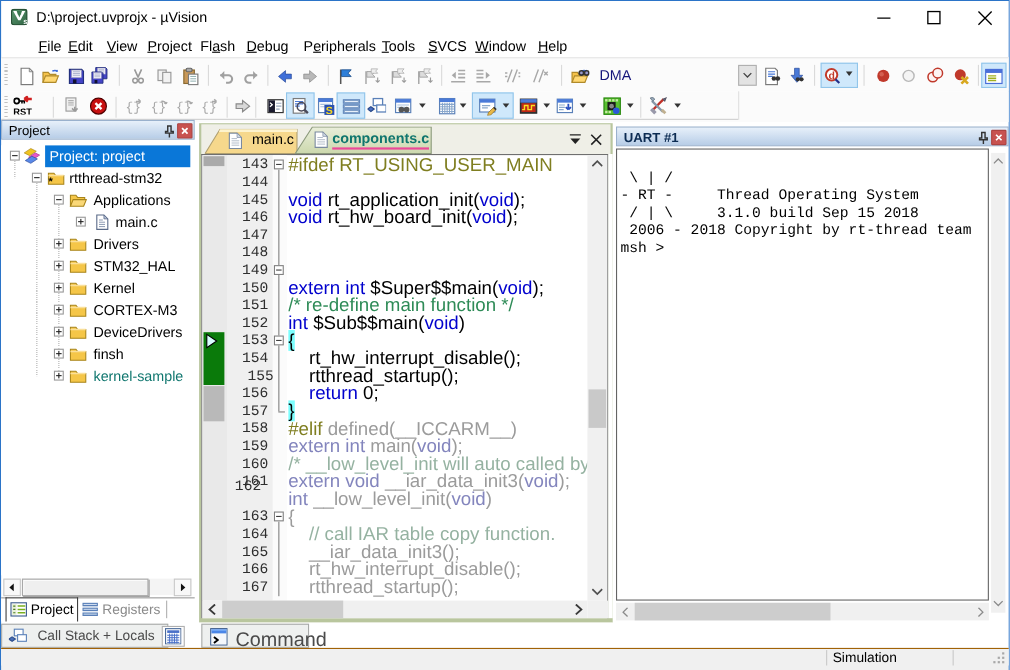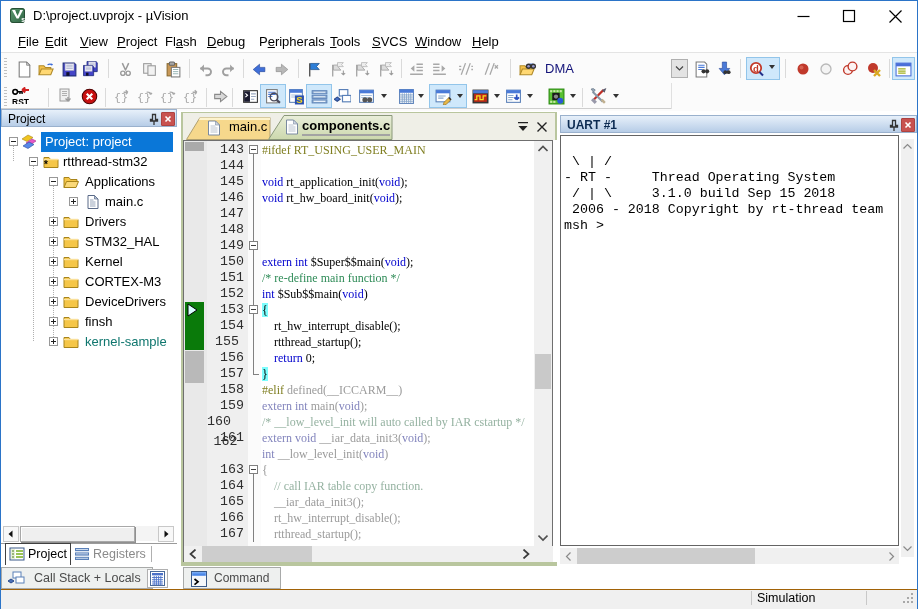--- a/index.html
+++ b/index.html
@@ -18,21 +18,21 @@
 .hl { position:absolute; background:#cfe8fb; border:1px solid #92c5ea; }
 .dd { position:absolute; width:0; height:0; border-left:3.5px solid transparent; border-right:3.5px solid transparent; border-top:4px solid #333; }
 .phead { position:absolute; height:18px; background:linear-gradient(#e7f0fa,#b7cde7); border:1px solid #9ab1cd; }
 .phead .t { position:absolute; left:6px; top:2px; font-size:12px; color:#0c2b52; font-weight:bold; }
 .closeb { position:absolute; top:2px; width:14px; height:14px; background:#c85250; border:1px solid #ad4341; border-radius:1px; }
 .trow { position:absolute; height:20px; line-height:20px; white-space:nowrap; font-size:13px; }
 .tbox { position:absolute; width:9px; height:9px; background:#fff; border:1px solid #989898; }
 .tbox::before { content:""; position:absolute; left:1px; top:3px; width:5px; height:1px; background:#222; }
 .tbox.plus::after { content:""; position:absolute; left:3px; top:1px; width:1px; height:5px; background:#222; }
 .ln { position:absolute; right:4px; height:16px; line-height:16px; font-size:13.3px; color:#2e2e2e; font-family:"Liberation Mono", monospace; }
-.cl { position:absolute; height:16px; line-height:16px; font-size:12px; white-space:pre; font-family:Liberation Serif, serif; color:#000; }
+.cl { position:absolute; height:16px; line-height:16px; font-size:17px; white-space:pre; font-family:Liberation Sans, sans-serif; color:#000; }
 .kw { color:#0101cd; } .pp { color:#7f7e20; } .cm { color:#2e8b57; }
 .gkw { color:#8385bd; } .gpl { color:#9b9b9b; } .gcm { color:#95b2a1; }
 .brace { background:#7cfdfd; }
 .dockbar { position:absolute; background:#eef0ef; border:1px solid #a8aaa9; }
 .dockbar .t { position:absolute; top:3px; font-size:13px; color:#4a4a4a; }
 </style>
 </head>
 <body>
 <div id="win"></div>
 
@@ -54,21 +54,21 @@
 <svg class="abs" style="left:780px;top:0" width="46" height="31">
     <line x1="17.5" y1="16.5" x2="29.5" y2="16.5" stroke="#000" stroke-width="1.2"></line>
   </svg>
 <svg class="abs" style="left:826px;top:0" width="46" height="31">
     <rect x="17.5" y="10.5" width="11" height="11" fill="none" stroke="#000" stroke-width="1.2"></rect>
   </svg>
 <svg class="abs" style="left:872px;top:0" width="46" height="31">
     <path d="M17.5 10.5 L29.5 22.5 M29.5 10.5 L17.5 22.5" stroke="#000" stroke-width="1.2" fill="none"></path>
   </svg>
 
-<div class="abs" style="left:1px;top:31px;width:780px;height:21px;background:#fff">
+<div class="abs" style="left:18px;top:31px;width:780px;height:21px;background:#fff">
 <div class="mi" style="left:17px"><u>F</u>ile</div>
 <div class="mi" style="left:44px"><u>E</u>dit</div>
 <div class="mi" style="left:79px"><u>V</u>iew</div>
 <div class="mi" style="left:116px"><u>P</u>roject</div>
 <div class="mi" style="left:164px">Fl<u>a</u>sh</div>
 <div class="mi" style="left:206px"><u>D</u>ebug</div>
 <div class="mi" style="left:258px">P<u>e</u>ripherals</div>
 <div class="mi" style="left:329px"><u>T</u>ools</div>
 <div class="mi" style="left:371px"><u>S</u>VCS</div>
 <div class="mi" style="left:414px"><u>W</u>indow</div>
@@ -535,21 +535,21 @@
           <stop offset="1" stop-color="#ccd8ad"></stop>
         </linearGradient>
       </defs>
       <path d="M16 0.5 H124 V24.5 H0.5 z" fill="url(#tabg)" stroke="#8a987a"></path>
     </svg>
  <svg class="abs" style="left:102px;top:6px" width="14" height="16" viewBox="0 0 14 16">
       <path d="M1.5 1 h7 l4 4 v10 h-11 z" fill="#fff" stroke="#7a8aa0"></path>
       <path d="M8.5 1 l4 4 h-4 z" fill="#d0d8e4" stroke="#7a8aa0" stroke-width=".6"></path>
       <path d="M3.5 6 h5 M3.5 8 h7 M3.5 10 h7 M3.5 12 h7" stroke="#a8b4c4" stroke-width=".8"></path>
     </svg>
- <div class="abs" style="left:119px;top:5px;font-size:13px;color:#000000;font-weight:bold;border-bottom:2px solid #a3a3a3;padding-bottom:1px">components.c</div>
+ <div class="abs" style="left:119px;top:5px;font-size:13px;color:#0f766e;font-weight:bold;border-bottom:2px solid #ec4899;padding-bottom:1px">components.c</div>
  <svg class="abs" style="left:334px;top:9px" width="12" height="10">
       <path d="M1 0.5 h10" stroke="#222" stroke-width="1.5"></path>
       <path d="M1.5 4 h9 L6 9 z" fill="#222"></path>
     </svg>
  <svg class="abs" style="left:353px;top:8px" width="12" height="12">
       <path d="M1.5 1.5 l9 9 M10.5 1.5 l-9 9" stroke="#222" stroke-width="1.4"></path>
     </svg>
 </div>
 
 <div class="abs" style="left:183px;top:140px;width:370px;height:422px;background:#fff;border:1px solid #6f6f6f;border-bottom:none"></div>
@@ -566,26 +566,26 @@
 <div class="ln" style="left:207px;width:37px;text-align:right;top:174px">145</div>
 <div class="ln" style="left:207px;width:37px;text-align:right;top:190px">146</div>
 <div class="ln" style="left:207px;width:37px;text-align:right;top:206px">147</div>
 <div class="ln" style="left:207px;width:37px;text-align:right;top:222px">148</div>
 <div class="ln" style="left:207px;width:37px;text-align:right;top:238px">149</div>
 <div class="ln" style="left:207px;width:37px;text-align:right;top:254px">150</div>
 <div class="ln" style="left:207px;width:37px;text-align:right;top:270px">151</div>
 <div class="ln" style="left:207px;width:37px;text-align:right;top:286px">152</div>
 <div class="ln" style="left:207px;width:37px;text-align:right;top:302px">153</div>
 <div class="ln" style="left:207px;width:37px;text-align:right;top:318px">154</div>
-<div class="ln" style="left:202px;width:37px;text-align:right;top:334px">155</div>
+<div class="ln" style="left:212px;width:37px;text-align:right;top:334px">155</div>
 <div class="ln" style="left:207px;width:37px;text-align:right;top:350px">156</div>
 <div class="ln" style="left:207px;width:37px;text-align:right;top:366px">157</div>
 <div class="ln" style="left:207px;width:37px;text-align:right;top:382px">158</div>
 <div class="ln" style="left:207px;width:37px;text-align:right;top:398px">159</div>
-<div class="ln" style="left:207px;width:37px;top:414px">160</div>
+<div class="ln" style="left:207px;width:37px;text-align:right;top:414px">160</div>
 <div class="ln" style="left:207px;width:37px;text-align:right;top:430px">161</div>
 <div class="ln" style="left:207px;width:37px;text-align:center;top:434px">162</div>
 <div class="ln" style="left:207px;width:37px;text-align:right;top:462px">163</div>
 <div class="ln" style="left:207px;width:37px;text-align:right;top:478px">164</div>
 <div class="ln" style="left:207px;width:37px;text-align:right;top:494px">165</div>
 <div class="ln" style="left:207px;width:37px;text-align:right;top:510px">166</div>
 <div class="ln" style="left:207px;width:37px;text-align:right;top:526px">167</div>
 <div class="abs" style="left:248px;top:141px;width:13px;height:405px;background:#fbfbfb"></div>
 <div class="abs" style="left:253px;top:154px;width:1px;height:220px;background:#808080"></div>
 <div class="abs" style="left:253px;top:374px;width:6px;height:1px;background:#808080"></div>
@@ -701,21 +701,21 @@
       </g>
     </svg>
 </div>
 <div class="dockbar" style="left:183px;top:567px;width:98px;height:22px">
  <svg class="abs" style="left:7px;top:3px" width="16" height="16" viewBox="0 0 16 16">
       <rect x="0.5" y="0.5" width="15" height="15" fill="#f4f7fb" stroke="#3a5a8a"></rect>
       <rect x="1.2" y="1.2" width="13.6" height="3.6" fill="#4a86e8"></rect>
       <path d="M1.2 1.2 h13.6 v1.2 h-13.6 z" fill="#7aaef8"></path>
       <path d="M3.5 8 l3.5 2.8 -3.5 2.8" stroke="#000" stroke-width="1.7" fill="none"></path>
     </svg>
- <div class="t" style="left:30px;font-size:12px">Command</div>
+ <div class="t" style="left:30px;font-size:18px">Command</div>
 </div>
 <div class="abs" style="left:1px;top:589px;width:916px;height:31px;background:#f0f0f0;border-top:1px solid #a16207">
  <div class="abs" style="left:750px;top:1px;width:1px;height:14px;background:#c8c8c8"></div>
  <div class="abs" style="left:756px;top:1px;font-size:12.5px;color:#000">Simulation</div>
  <div class="abs" style="left:865px;top:1px;width:1px;height:14px;background:#c8c8c8"></div>
  <svg class="abs" style="left:901px;top:2px" width="13" height="13">
       <g fill="#a8a8a8">
         <rect x="9" y="9" width="2" height="2"></rect>
         <rect x="9" y="5" width="2" height="2"></rect>
         <rect x="5" y="9" width="2" height="2"></rect>

